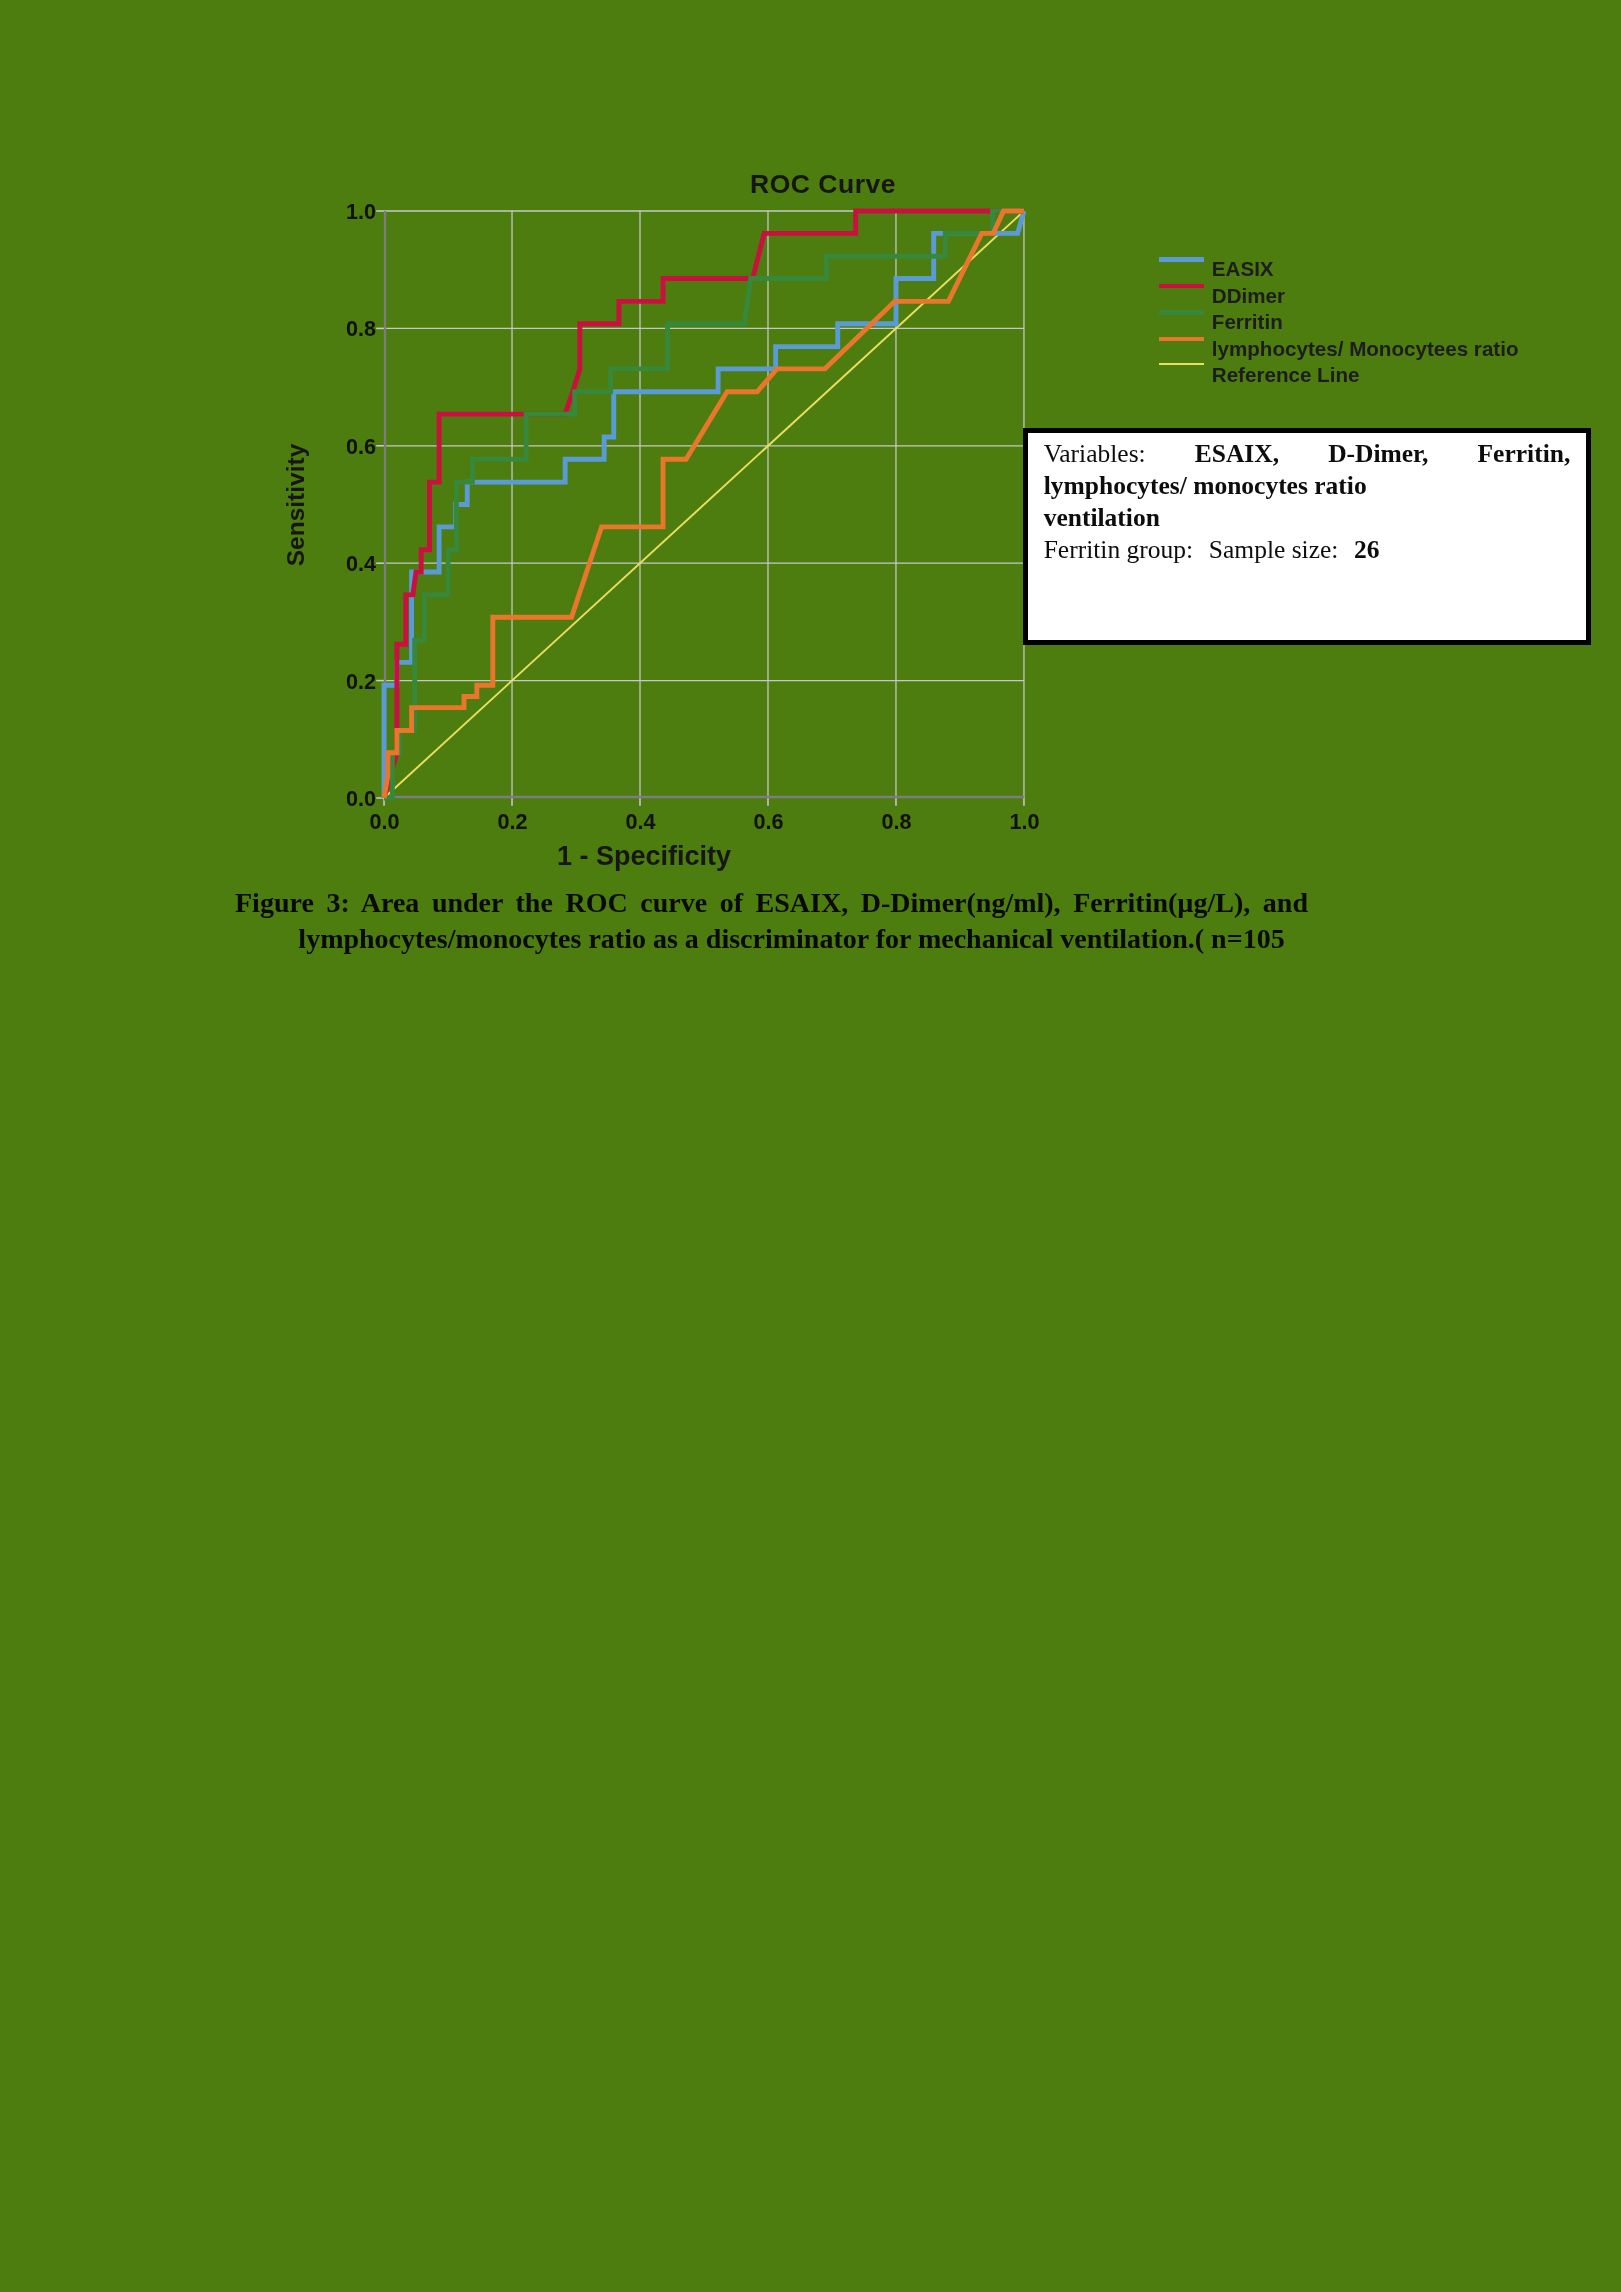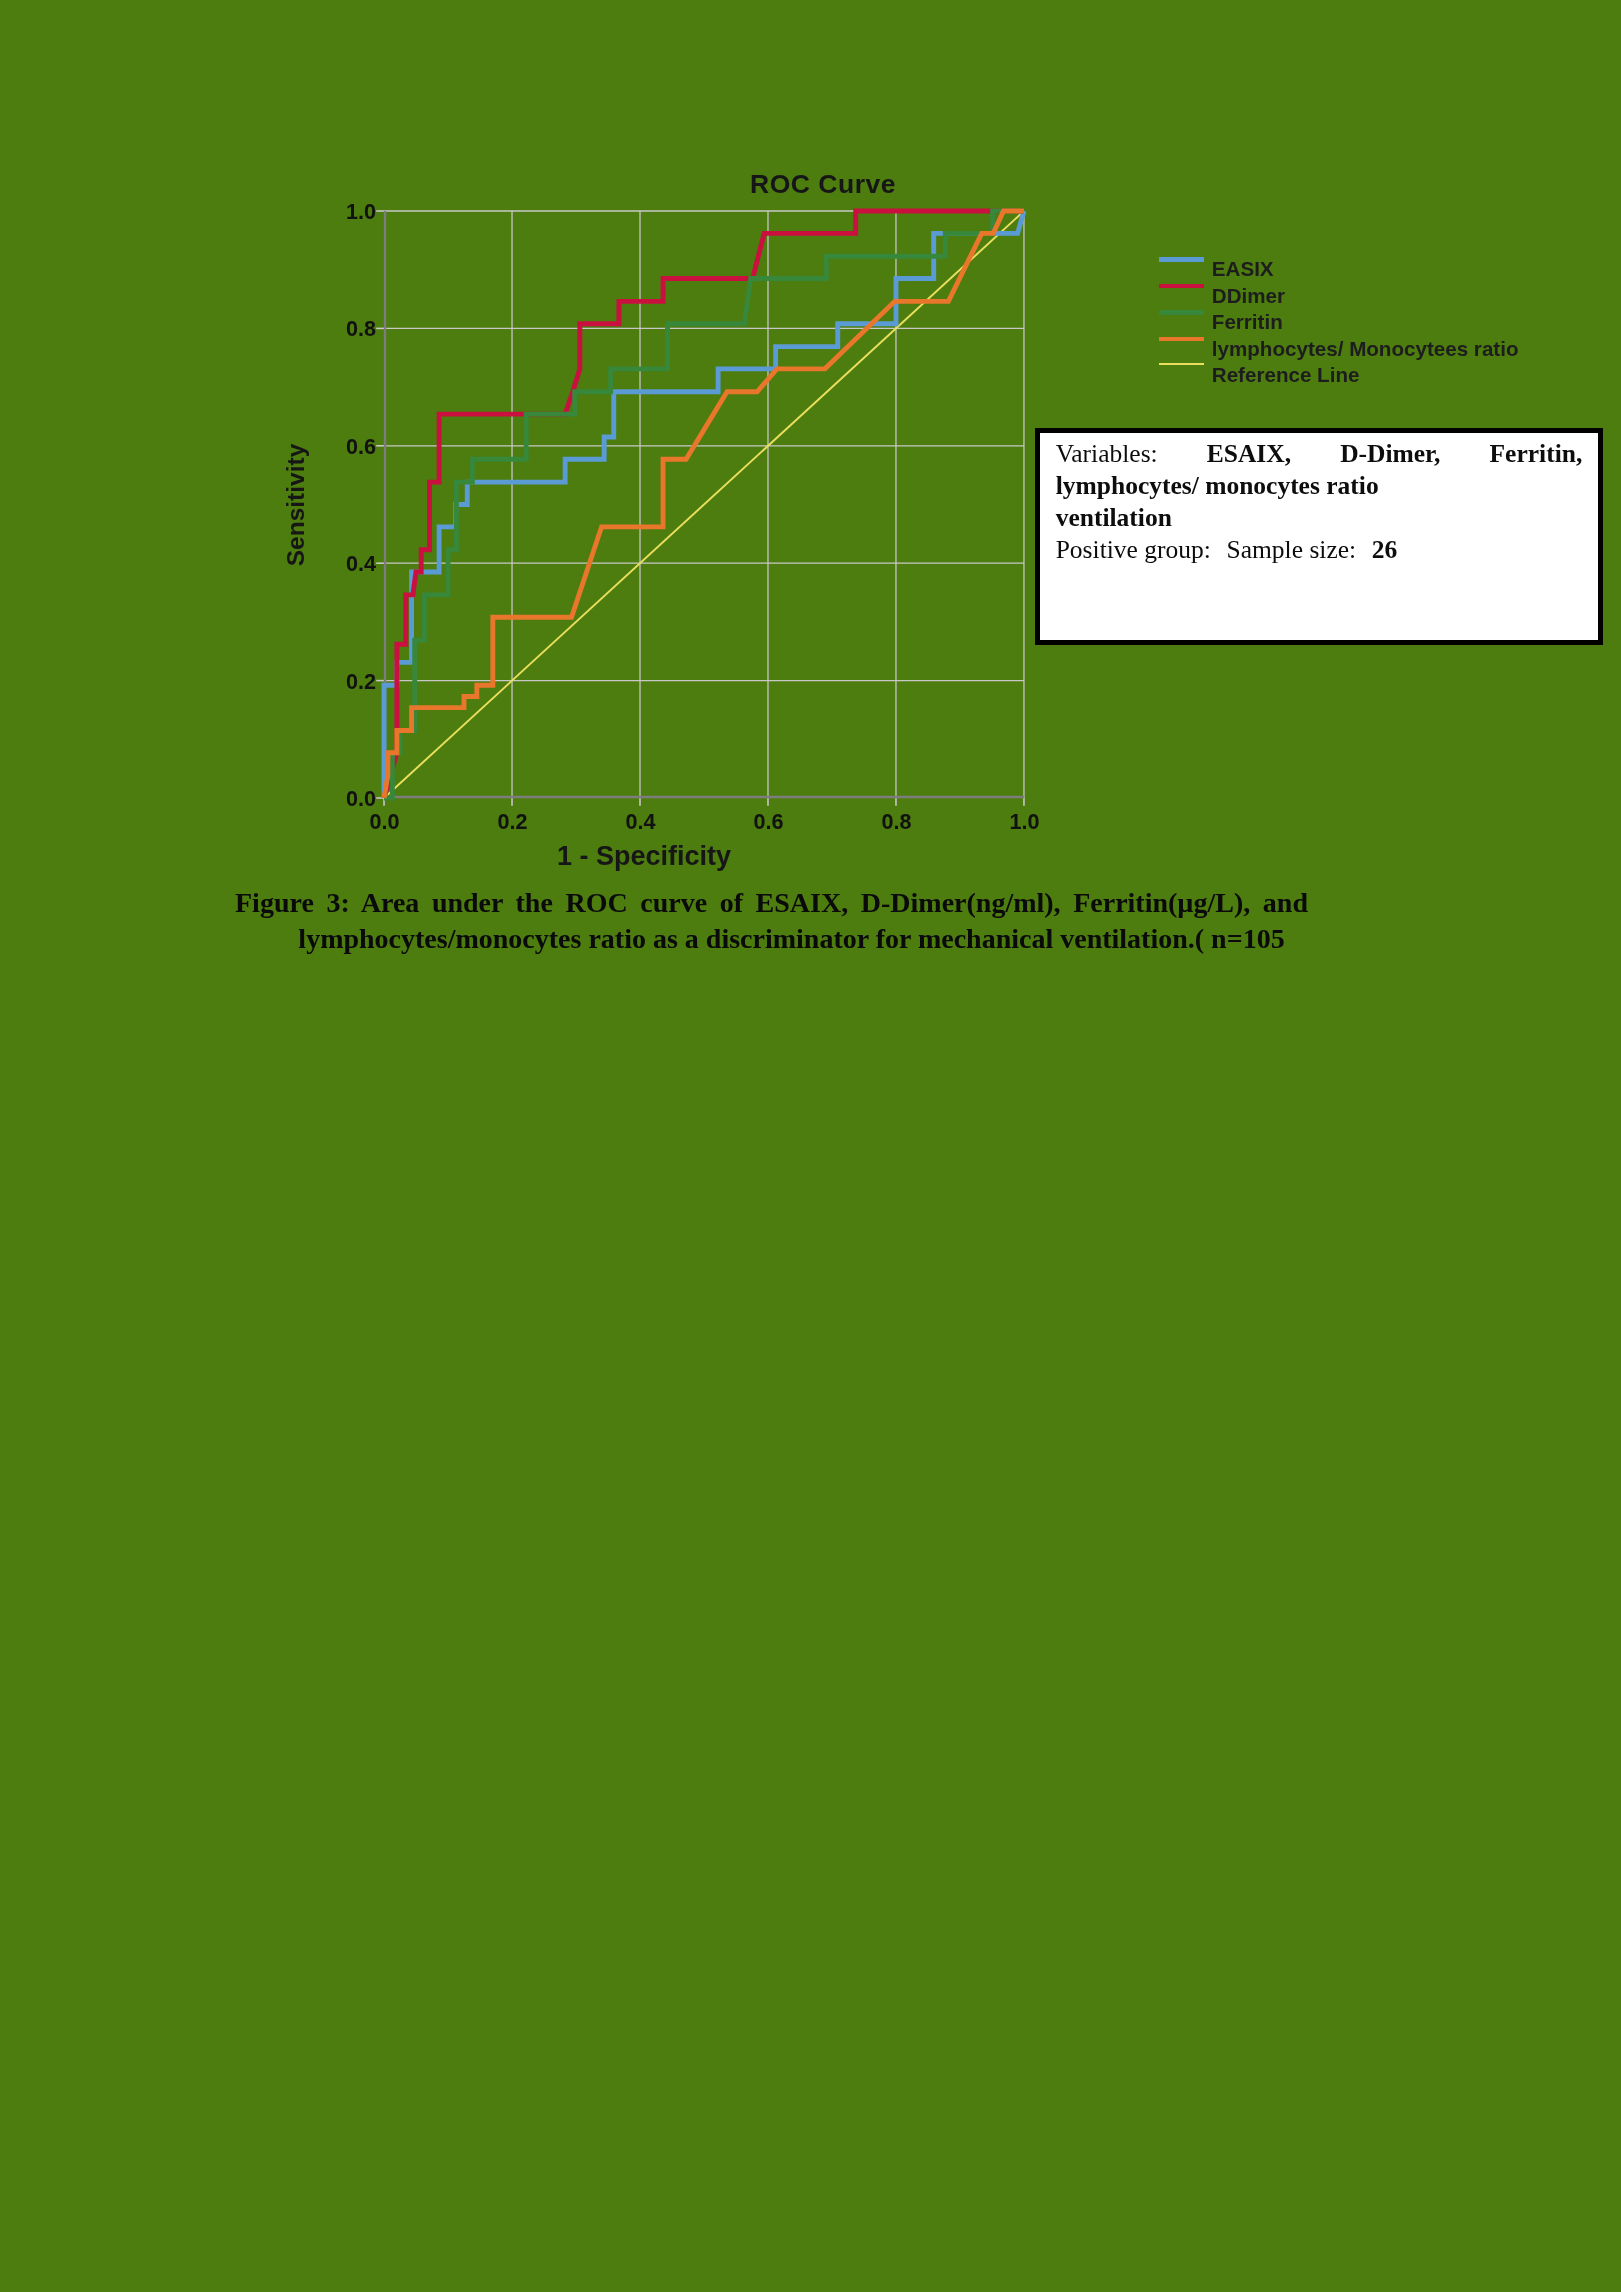--- a/index.html
+++ b/index.html
@@ -16,21 +16,21 @@
   #x-axis-title{position:absolute;left:557px;top:841px;width:294px;text-align:left;
         font-size:27px;font-weight:bold;color:#161616;}
   
   #legend{position:absolute;left:1159px;top:257px;display:flex;flex-direction:column;}
   .legend-row{display:flex;align-items:flex-start;height:26.5px;}
   .legend-swatch{width:45px;margin-right:7.8px;flex:none;}
   .legend-label{font-size:20.6px;font-weight:bold;color:#1d1d1d;white-space:nowrap;}
   
   #info-box{position:absolute;left:1023px;top:428px;width:568px;height:217px;box-sizing:border-box;
         border:5.9px solid #000;background:#fff;padding:4.9px 15.7px 0 15.7px;
-        font-family:"Liberation Serif",serif;font-size:25.5px;color:#0d0d0d;margin-left:12px;}
+        font-family:"Liberation Serif",serif;font-size:25.5px;color:#0d0d0d;}
   .info-line{line-height:32px;white-space:nowrap;}
   .info-line.justify{display:flex;justify-content:space-between;}
   .info-line.gapped .seg{margin-right:15.7px;}
   .info-line .b{font-weight:bold;}
   
   #caption{position:absolute;left:235px;top:885px;width:1073px;
         font-family:"Liberation Serif",serif;font-size:28px;font-weight:bold;color:#0a0a0a;
         line-height:36px;}
   #caption-line1{text-align:justify;text-align-last:justify;}
   #caption-line2{text-align:center;margin-left:40px;}
@@ -119,21 +119,21 @@
 
   <div id="info-box">
       <div class="info-line justify">
         <span class="seg">Variables:</span>
         <span class="seg b">ESAIX,</span>
         <span class="seg b">D-Dimer,</span>
         <span class="seg b">Ferritin,</span>
       </div>
       <div class="info-line"><span class="seg b">lymphocytes/ monocytes ratio</span></div>
       <div class="info-line"><span class="seg b">ventilation</span></div>
-      <div class="info-line gapped"><span class="seg">Positive group:</span><span class="seg">Sample size:</span><span class="seg b">26</span></div>
+      <div class="info-line gapped"><span class="seg">Ferritin group:</span><span class="seg">Sample size:</span><span class="seg b">26</span></div>
     </div>
 
   <div id="caption">
     <div id="caption-line1">Figure 3: Area under the ROC curve of ESAIX, D-Dimer(ng/ml), Ferritin(µg/L), and</div>
     <div id="caption-line2">lymphocytes/monocytes ratio as a discriminator for mechanical ventilation.( n=105</div>
   </div>
 
 </div>
 
 

